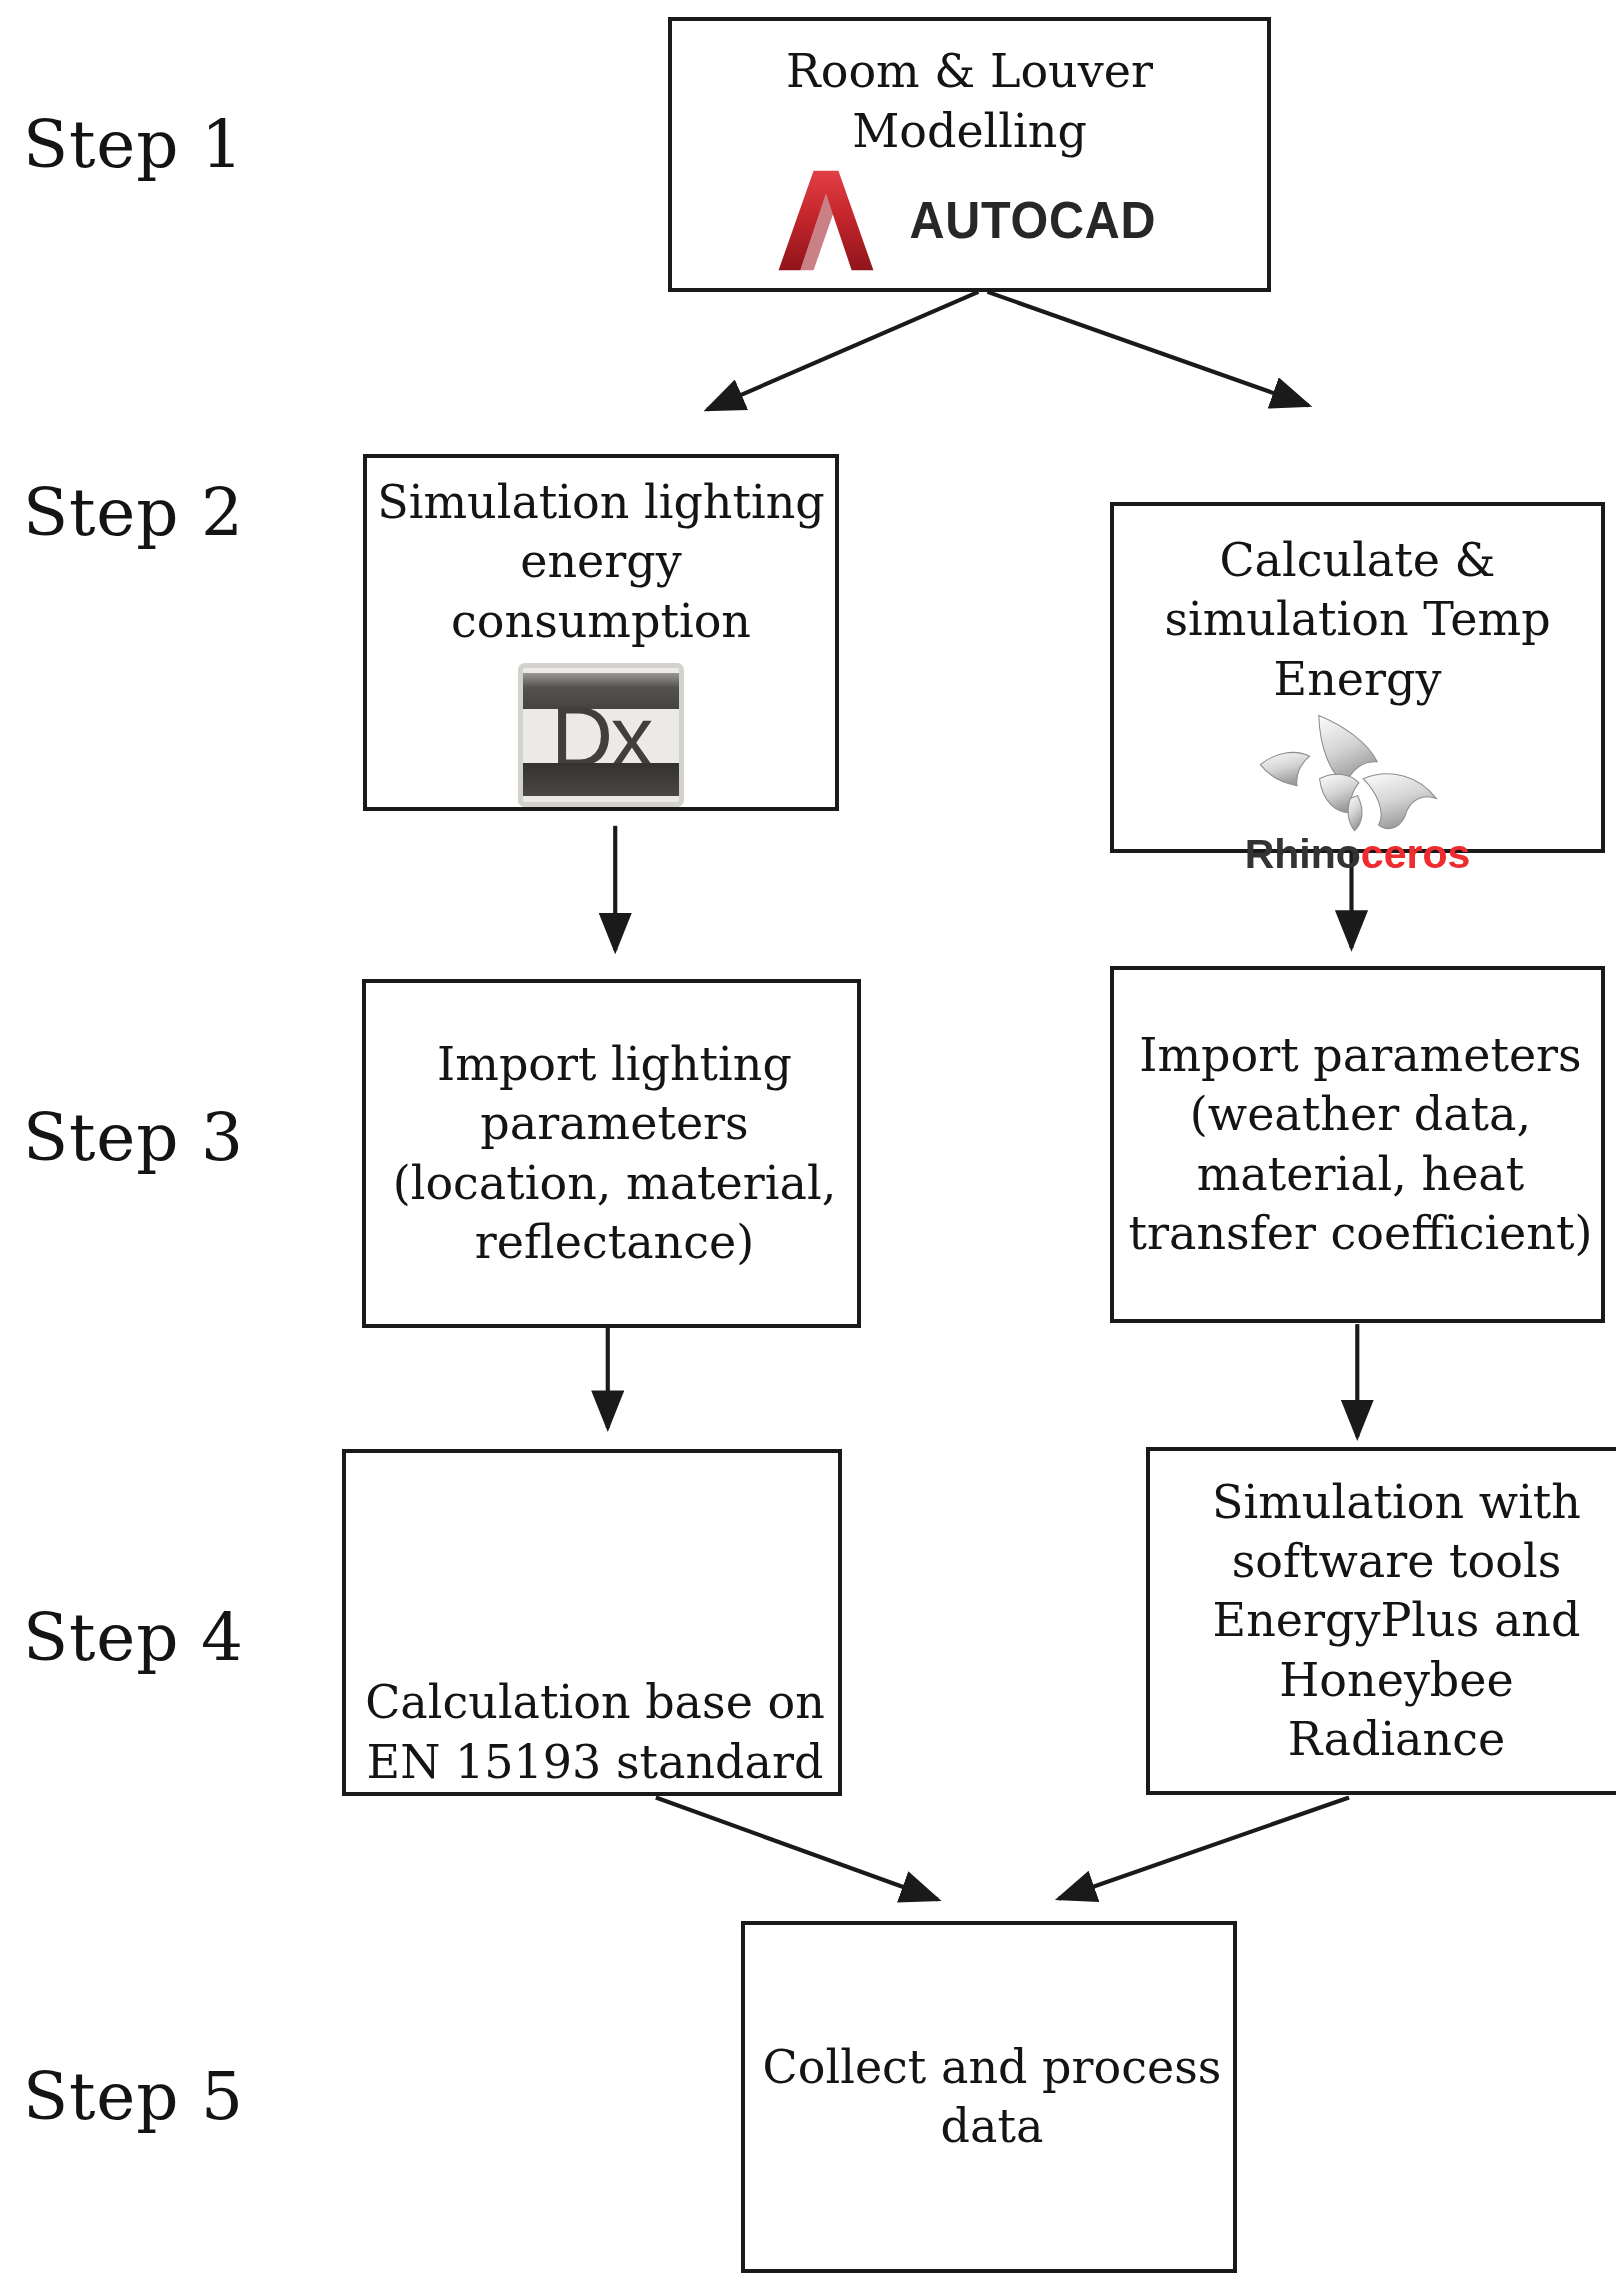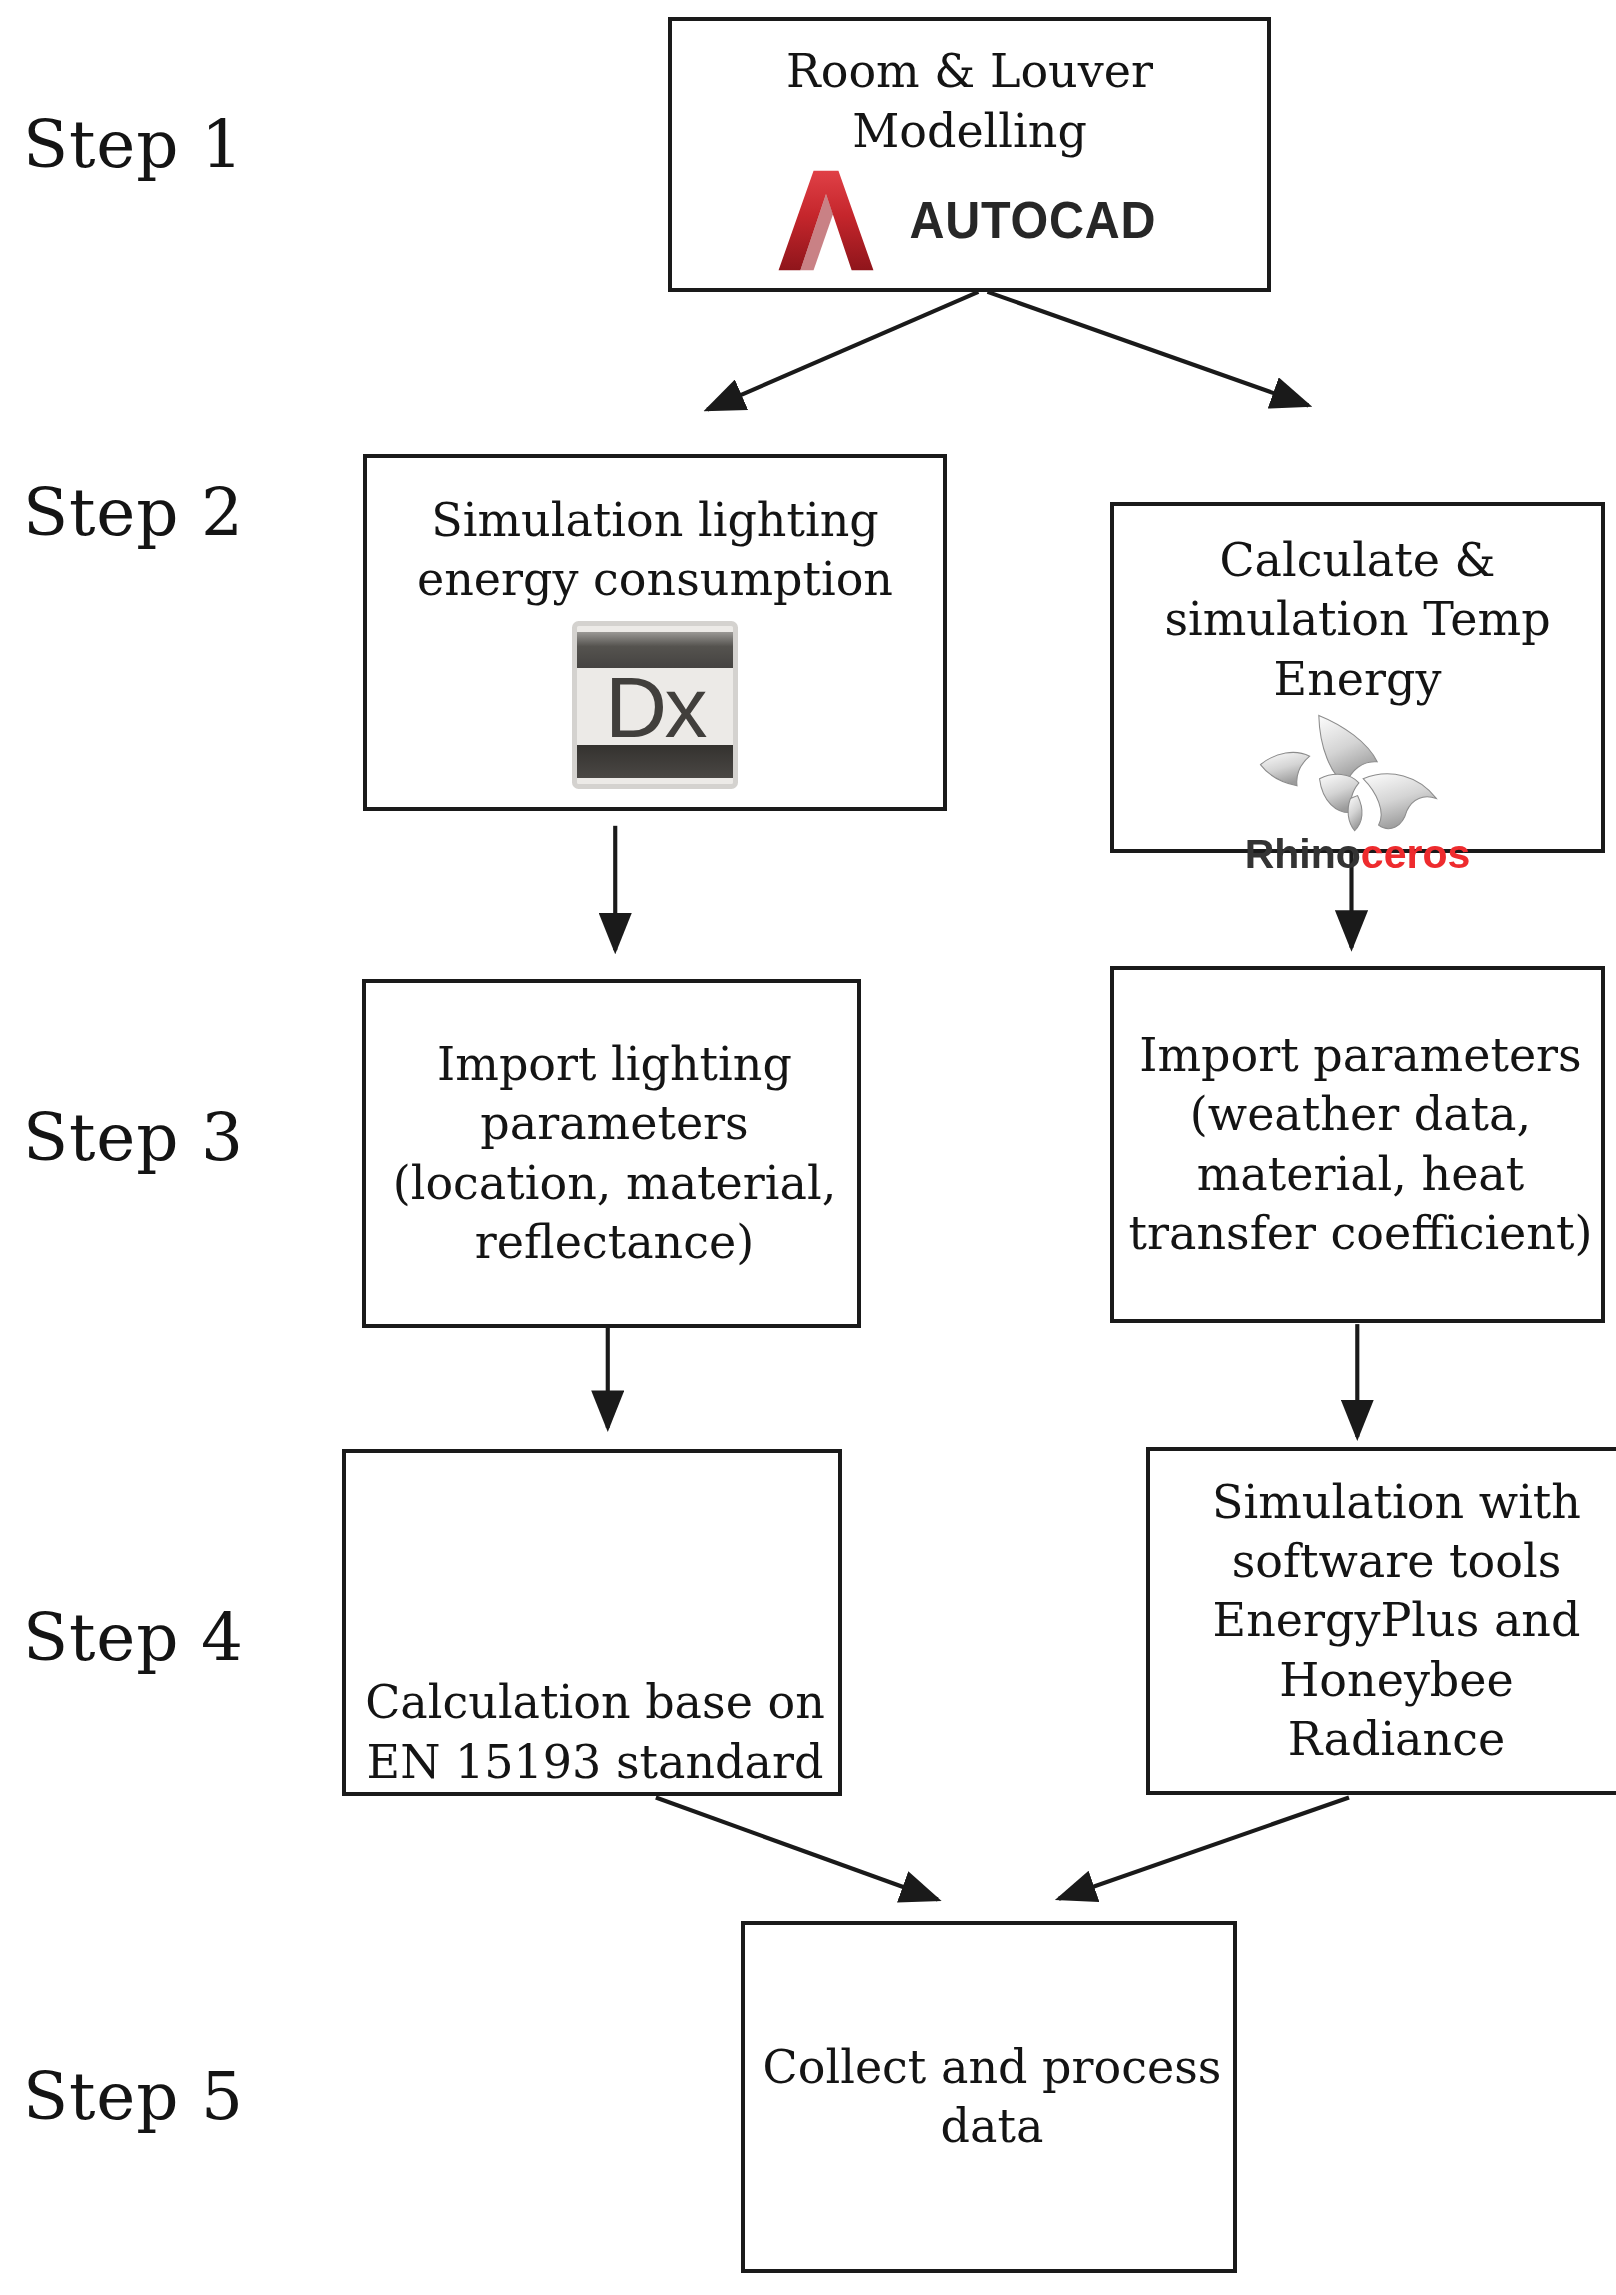--- a/index.html
+++ b/index.html
@@ -121,21 +121,21 @@
             <stop offset="1" stop-color="#8f151b"></stop>
           </linearGradient>
         </defs>
         <path d="M2,130 L47,2 L79,2 L124,130 L96,130 L63,32 L30,130 Z" fill="url(#acadGrad)"></path>
         <path d="M30,130 L63,32 L72,58 L47,130 Z" fill="#9c1a20" opacity="0.55"></path>
       </svg>
       <div class="acad-word">AUTOCAD</div>
     </div>
   </div>
 
-  <div class="fbox" style="left:363px;top:454px;width:584px;height:357px;padding-top:33px;">
+  <div class="fbox" style="left:363px;top:454px;width:476px;height:357px;padding-top:15px;">
     <div class="title">Simulation lighting
 energy consumption</div>
     <div class="dx-icon">
       <div class="dx-top"></div>
       <div class="dx-glyph">Dx</div>
       <div class="dx-bottom"></div>
     </div>
   </div>
 
   <div class="fbox" style="left:1110px;top:458px;width:495px;height:351px;padding-top:25px;margin-top:44px;">

